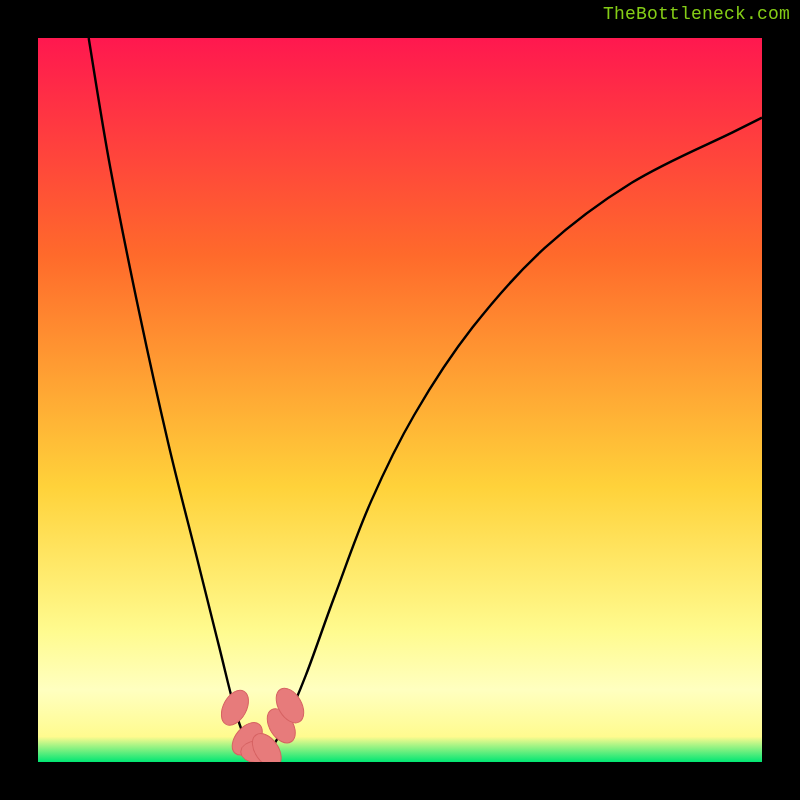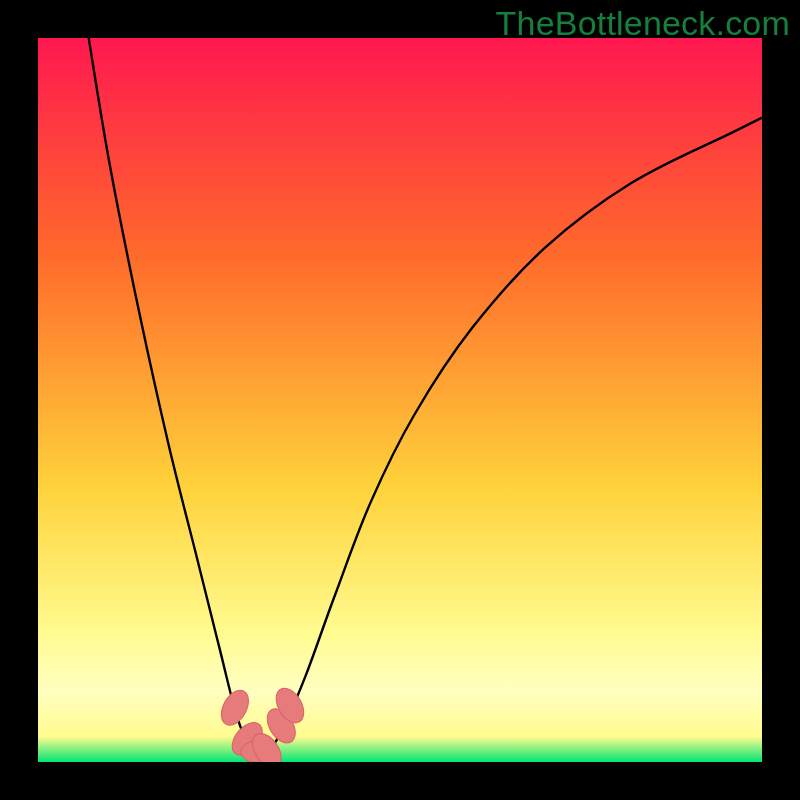--- a/index.html
+++ b/index.html
@@ -16,24 +16,25 @@
     left: 0;
     top: 0;
     width: 800px;
     height: 800px;
     background: #000;
   }
   .watermark {
     position: absolute;
     top: 4px;
     right: 10px;
-    color: #15803d;
-    font-size: 34px;
+    color: #84cc16;
+    font-size: 18px;
     letter-spacing: 0.2px;
     font-weight: 400;
+    font-family: Liberation Mono, monospace;
   }
   .plot {
     position: absolute;
     left: 38px;
     top: 38px;
     width: 724px;
     height: 724px;
     display: block;
   }
 </style>

